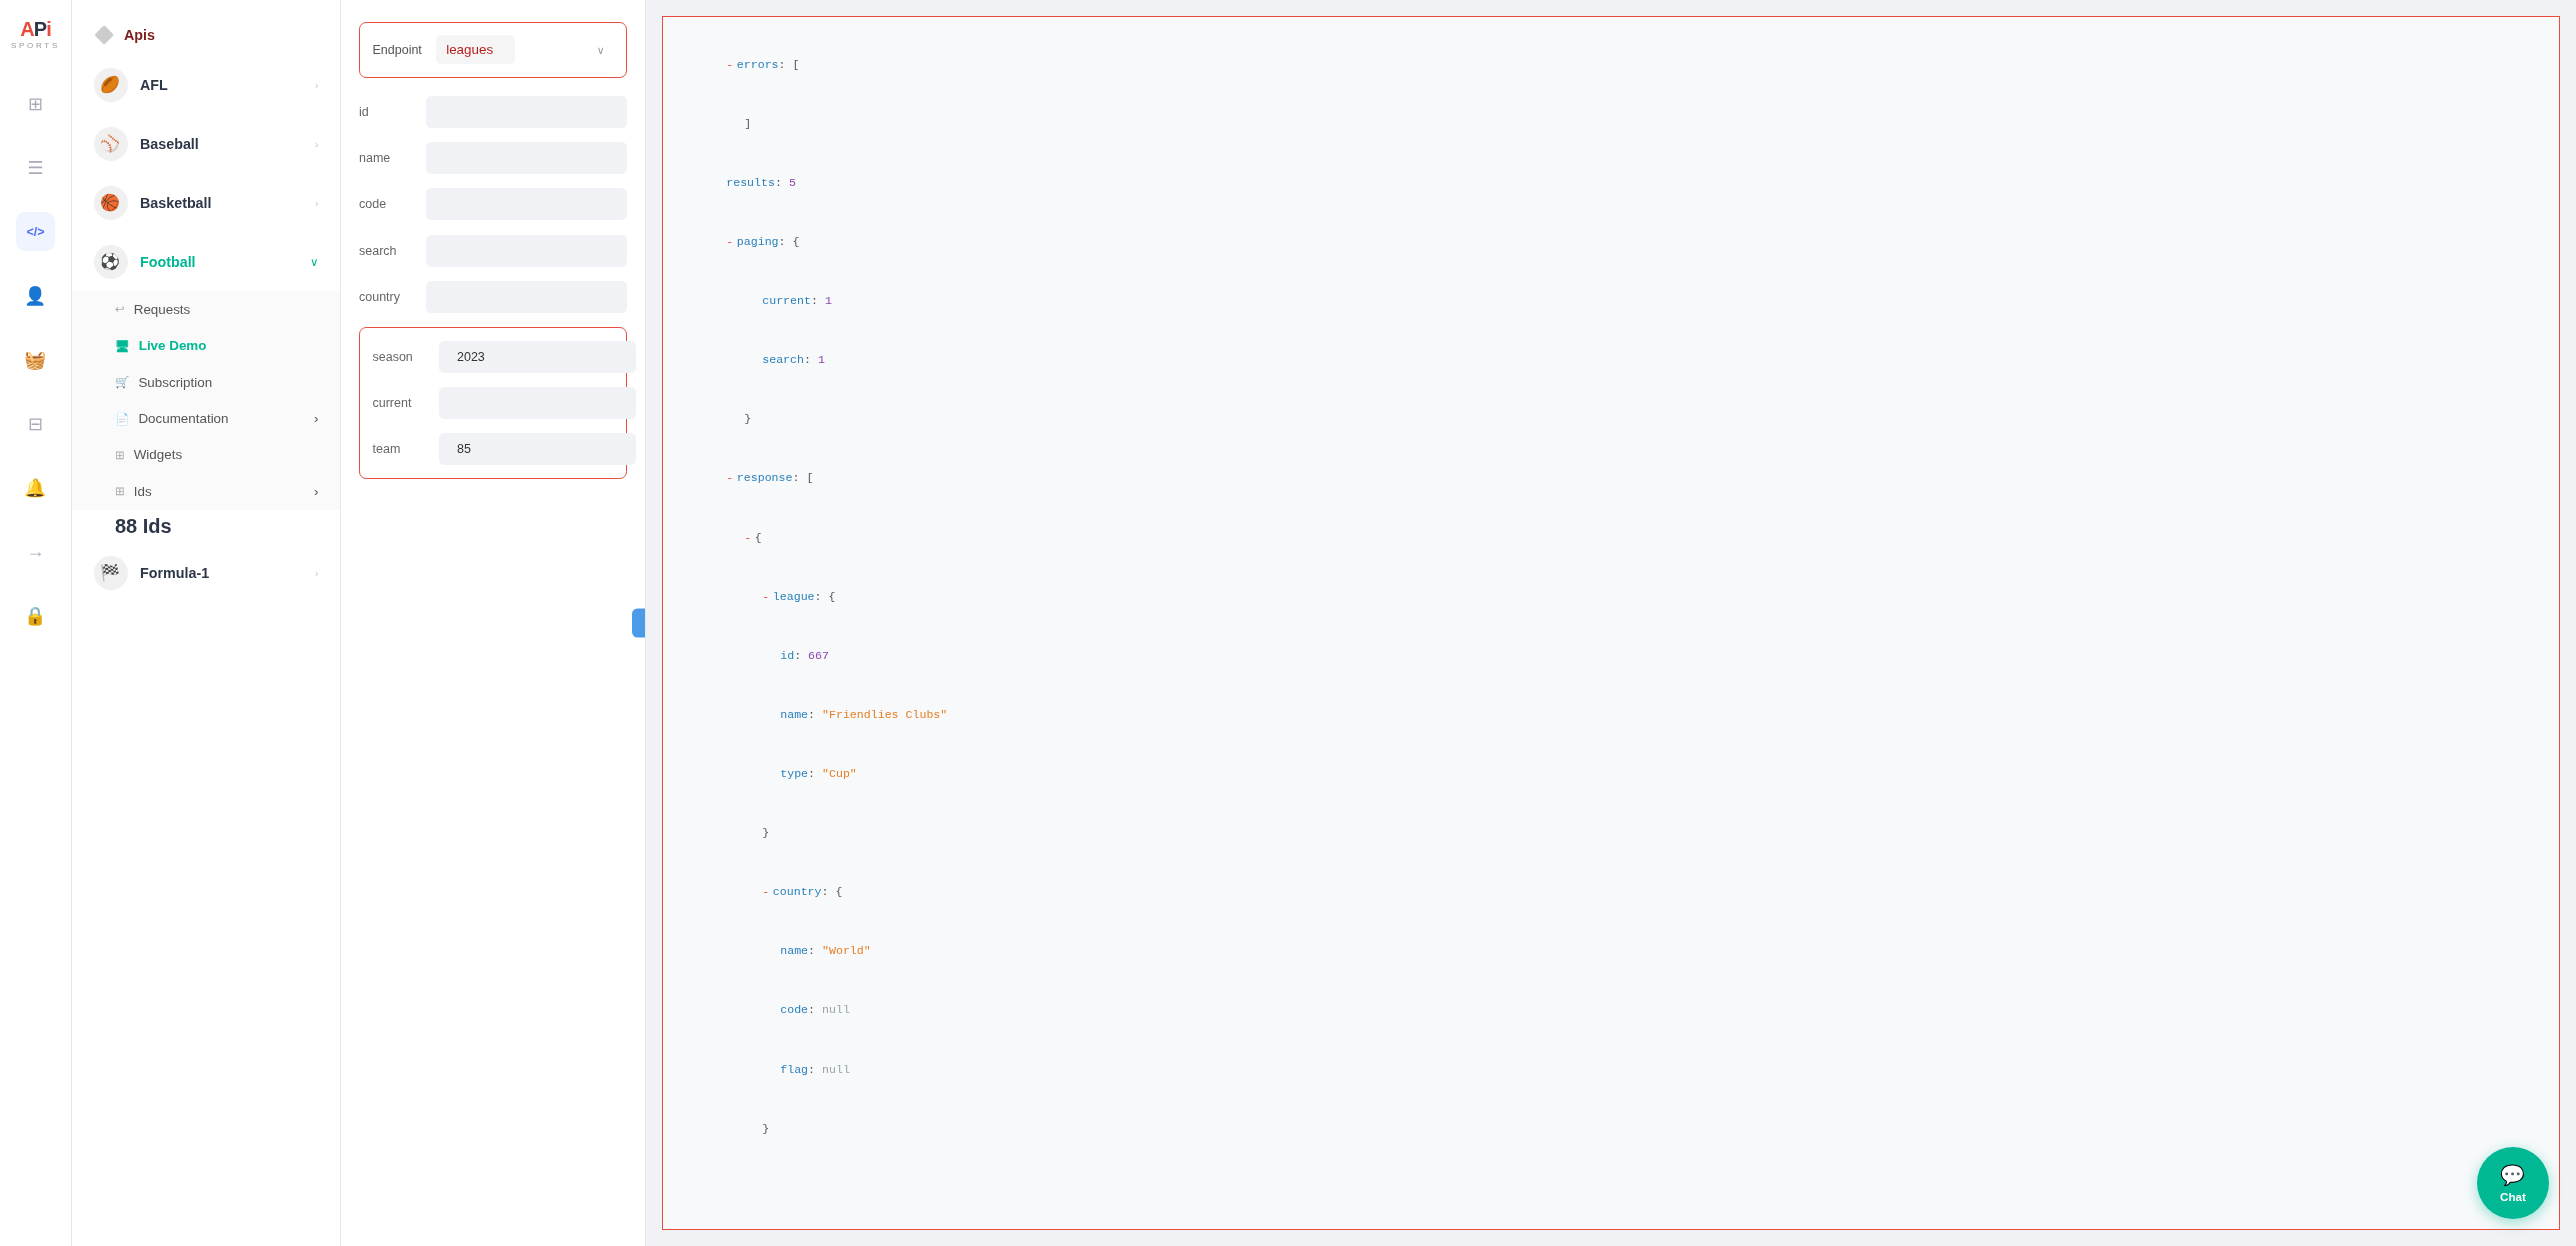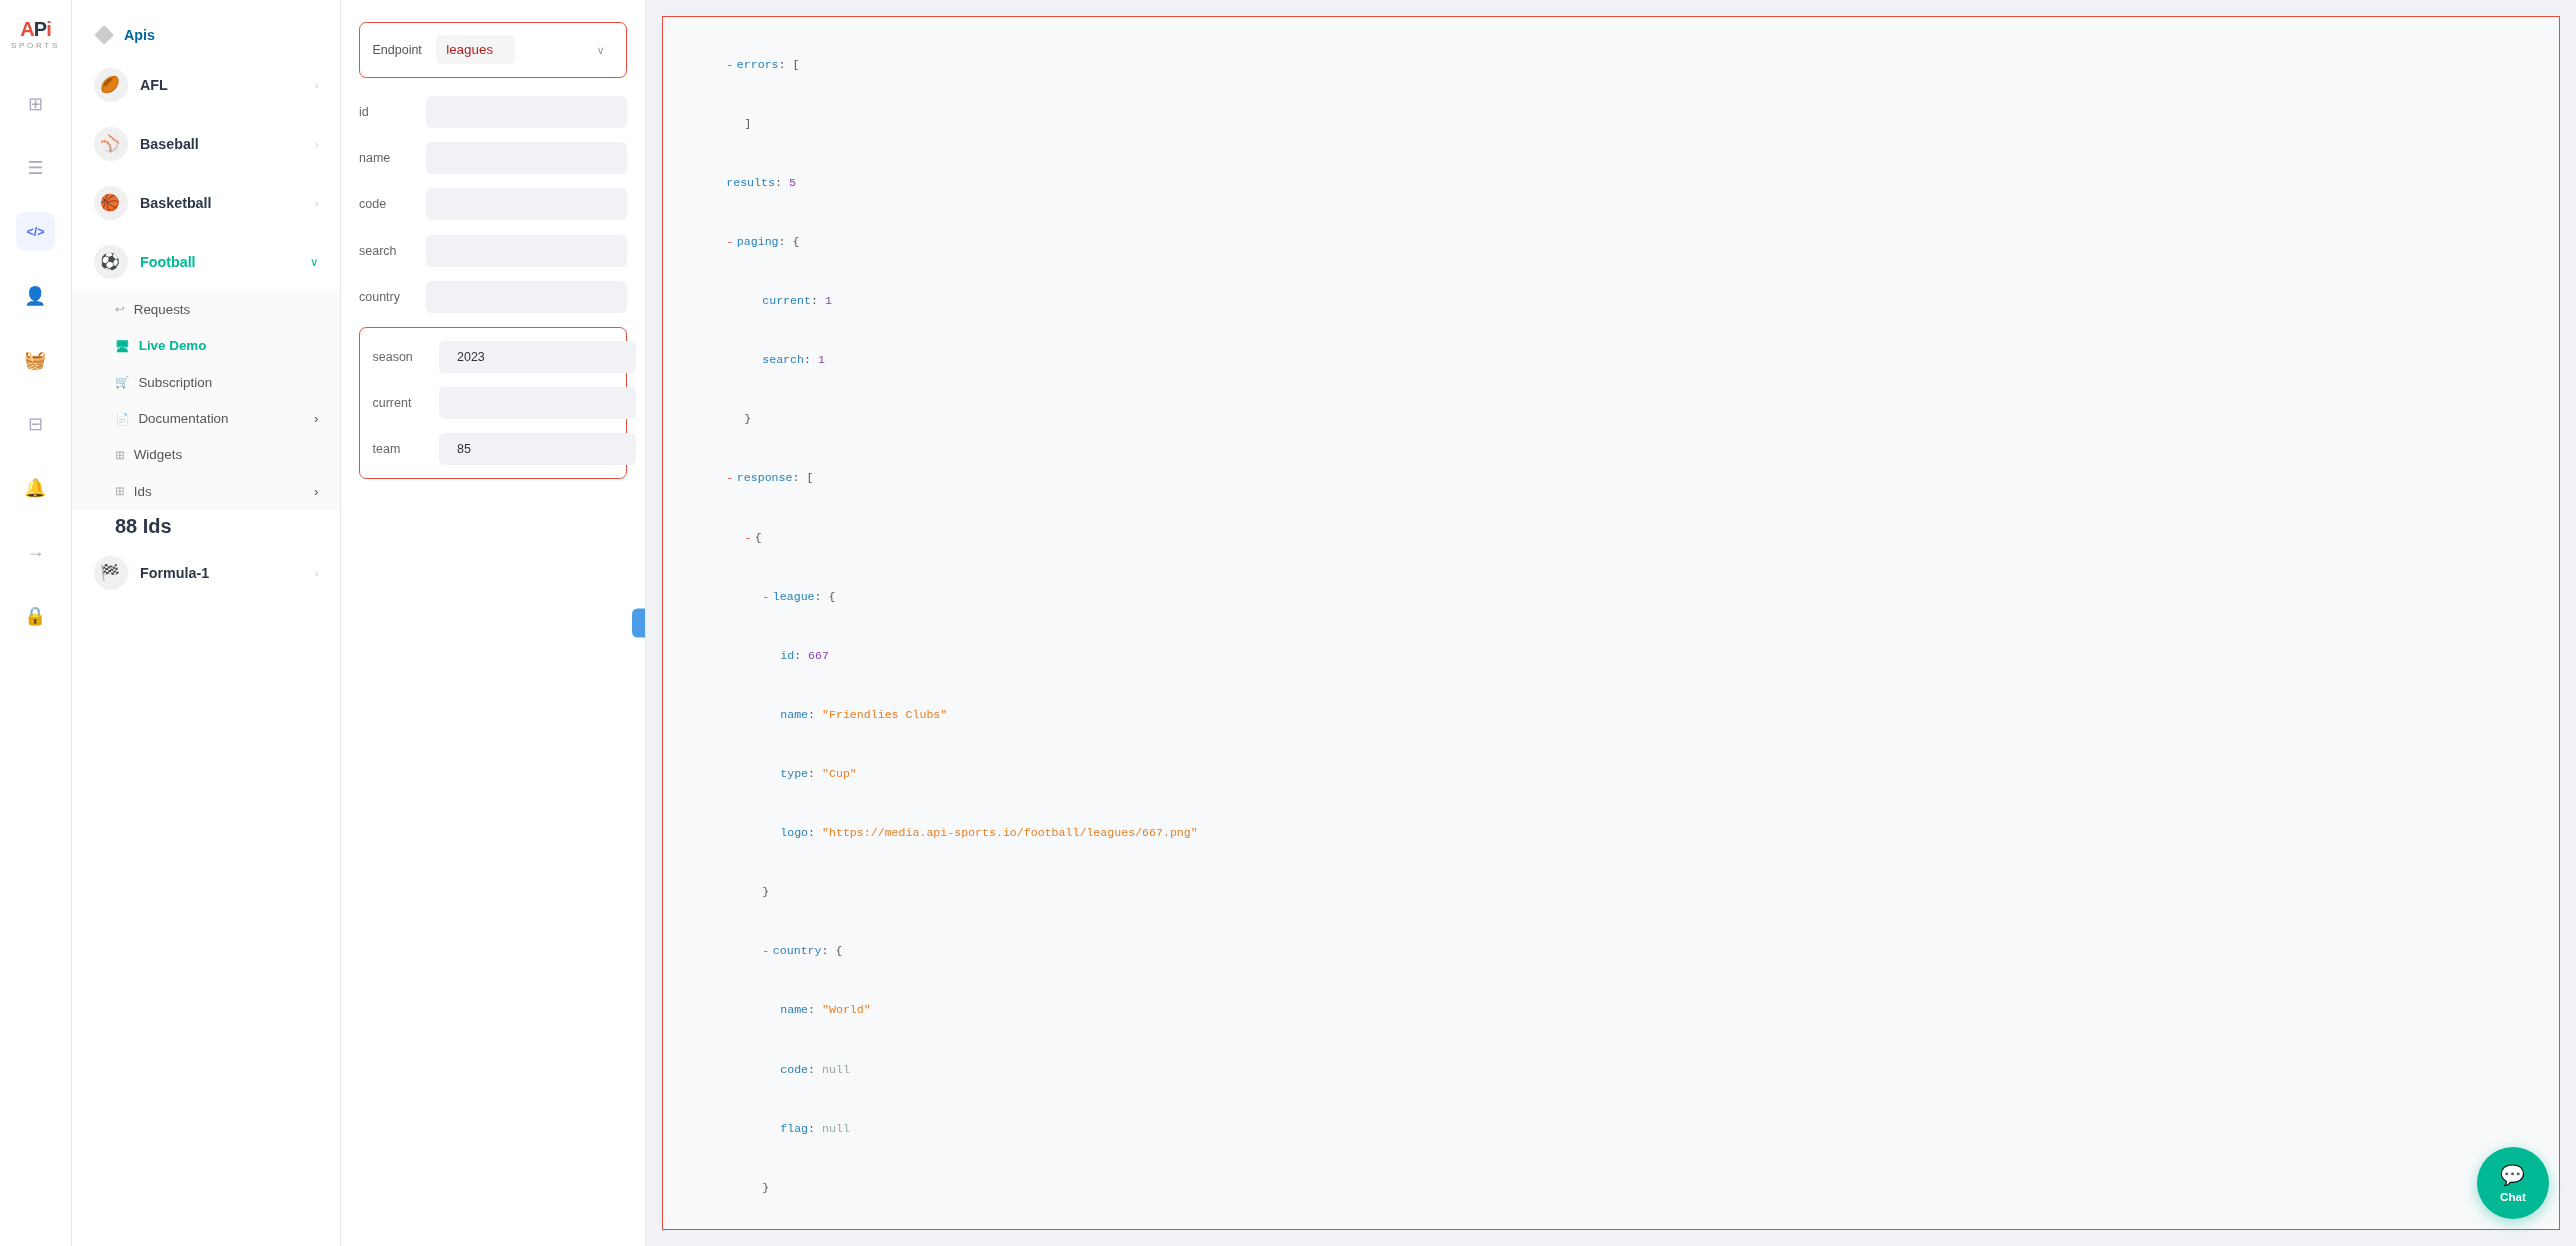--- a/index.html
+++ b/index.html
@@ -161,21 +161,21 @@
       box-shadow: 0 3.6px 14.3px rgba(0,184,148,0.4);
       gap: 3.6px;
     }
     .chat-icon { font-size: 20px; }
 
     .apis-item {
       display: flex; align-items: center; gap: 12.5px;
       padding: 12.5px 21.5px; cursor: pointer;
     }
     .apis-diamond { width: 14.3px; height: 14.3px; background: #ccc; transform: rotate(45deg); border-radius: 1.8px; flex-shrink: 0; margin-left: 3.6px; }
-    .apis-label { font-size: 14.3px; font-weight: 600; color: #0369a1; text-align: center; }
+    .apis-label { font-size: 14.3px; font-weight: 600; color: #7f1d1d; text-align: center; }
   </style>
 </head>
 <body>
 
 <div class="icon-sidebar">
   <div class="logo-area">
     <div class="logo-text"><span>A</span>P<span style="color:#e74c3c;">i</span></div>
     <div class="logo-sub">SPORTS</div>
   </div>
   <div class="icon-btn">⊞</div>
@@ -350,23 +350,20 @@
     </span>
     <span class="json-line json-indent-3">
       <span class="json-key">id</span><span class="json-bracket">: </span><span class="json-number">667</span>
     </span>
     <span class="json-line json-indent-3">
       <span class="json-key">name</span><span class="json-bracket">: </span><span class="json-string">"Friendlies Clubs"</span>
     </span>
     <span class="json-line json-indent-3">
       <span class="json-key">type</span><span class="json-bracket">: </span><span class="json-string">"Cup"</span>
     </span>
-    <span class="json-line json-indent-3">
-      <span class="json-key">logo</span><span class="json-bracket">: </span><span class="json-string">"https://media.api-sports.io/football/leagues/667.png"</span>
-    </span>
     <span class="json-line json-indent-2">
       <span class="json-bracket">}</span>
     </span>
     <span class="json-line json-indent-2">
       <span class="json-minus">-</span><span class="json-key">country</span><span class="json-bracket">: {</span>
     </span>
     <span class="json-line json-indent-3">
       <span class="json-key">name</span><span class="json-bracket">: </span><span class="json-string">"World"</span>
     </span>
     <span class="json-line json-indent-3">

